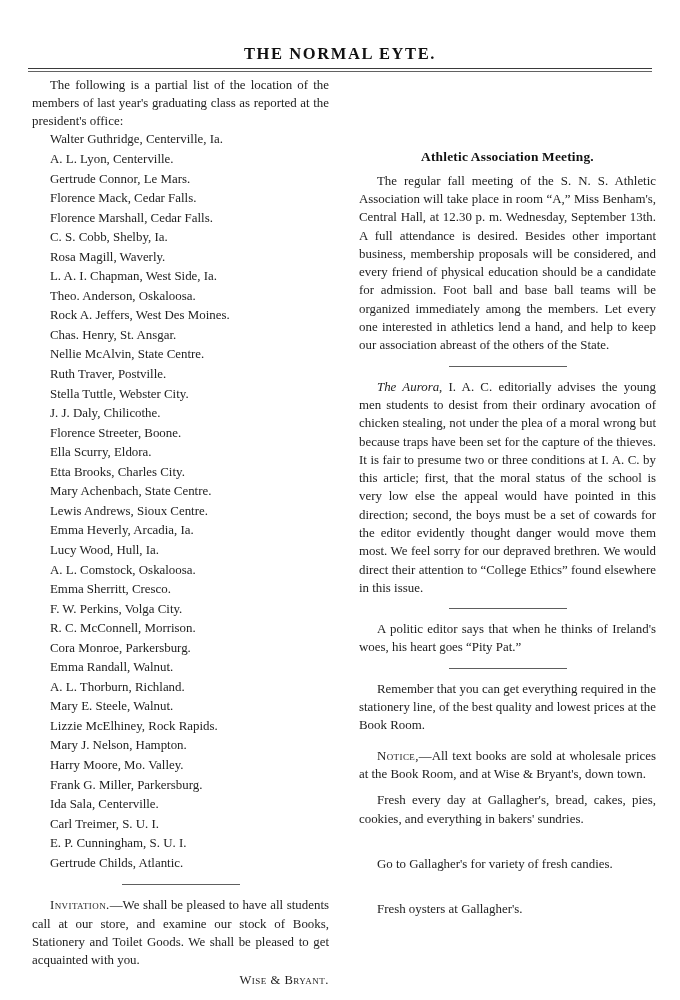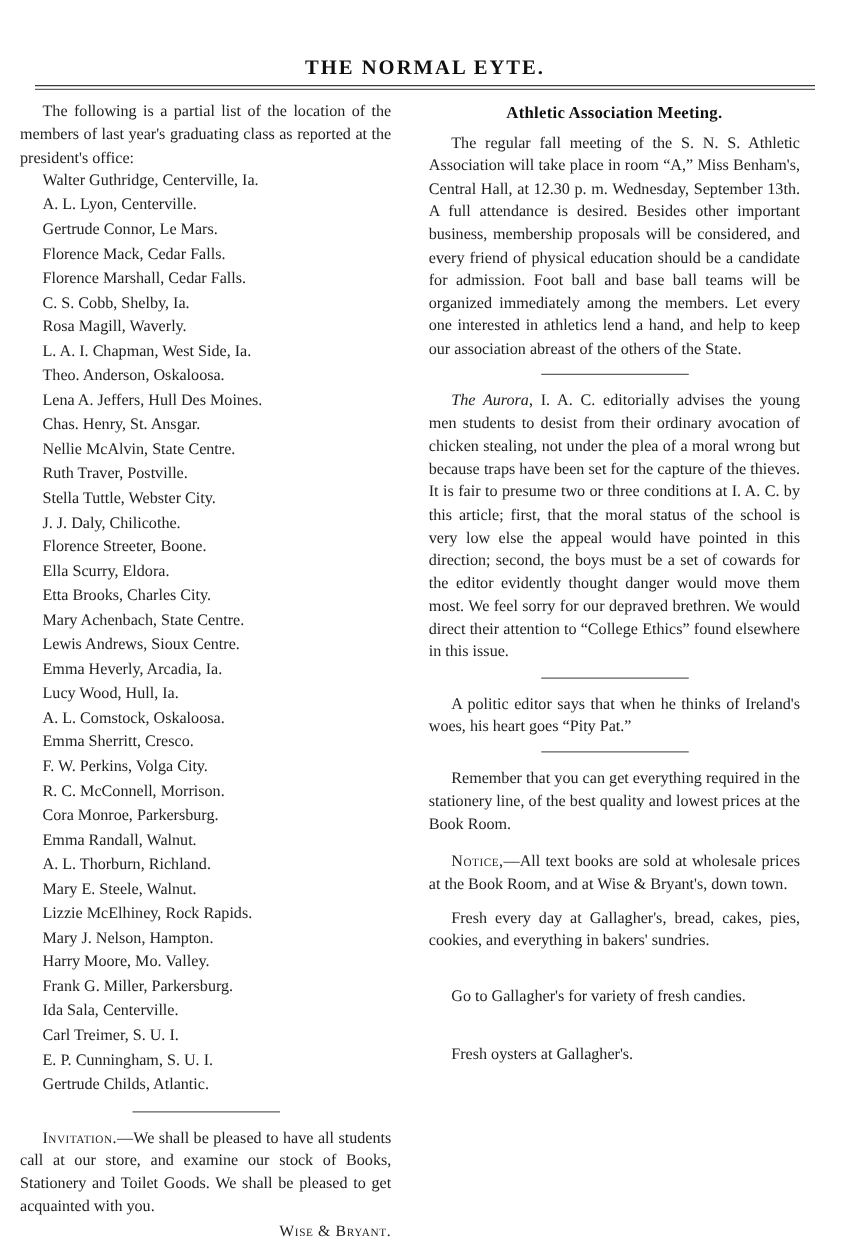--- a/index.html
+++ b/index.html
@@ -40,25 +40,26 @@
     height: 4px;
     border-top: 1.6px solid #2a2a2a;
     border-bottom: 0.9px solid #555;
     box-sizing: border-box;
     opacity: .92;
   }
   
   .cols {
     position: absolute;
     top: 80px;
-    left: 16px;
+    left: 32px;
     width: 624px;
     height: 905px;
     display: flex;
     gap: 30px;
+    align-items: center;
   }
   .col {
     width: 301px;
     position: relative;
   }
   
   .art-head {
     text-align: center;
     font-weight: bold;
     font-size: 13.4px;
@@ -136,21 +137,21 @@
       <ul class="namelist" id="graduates-list">
           <li>Walter Guthridge, Centerville, Ia.</li>
           <li>A. L. Lyon, Centerville.</li>
           <li>Gertrude Connor, Le Mars.</li>
           <li>Florence Mack, Cedar Falls.</li>
           <li>Florence Marshall, Cedar Falls.</li>
           <li>C. S. Cobb, Shelby, Ia.</li>
           <li>Rosa Magill, Waverly.</li>
           <li>L. A. I. Chapman, West Side, Ia.</li>
           <li>Theo. Anderson, Oskaloosa.</li>
-          <li>Lena A. Jeffers, Hull Des Moines.</li>
+          <li>Rock A. Jeffers, West Des Moines.</li>
           <li>Chas. Henry, St. Ansgar.</li>
           <li>Nellie McAlvin, State Centre.</li>
           <li>Ruth Traver, Postville.</li>
           <li>Stella Tuttle, Webster City.</li>
           <li>J. J. Daly, Chilicothe.</li>
           <li>Florence Streeter, Boone.</li>
           <li>Ella Scurry, Eldora.</li>
           <li>Etta Brooks, Charles City.</li>
           <li>Mary Achenbach, State Centre.</li>
           <li>Lewis Andrews, Sioux Centre.</li>

